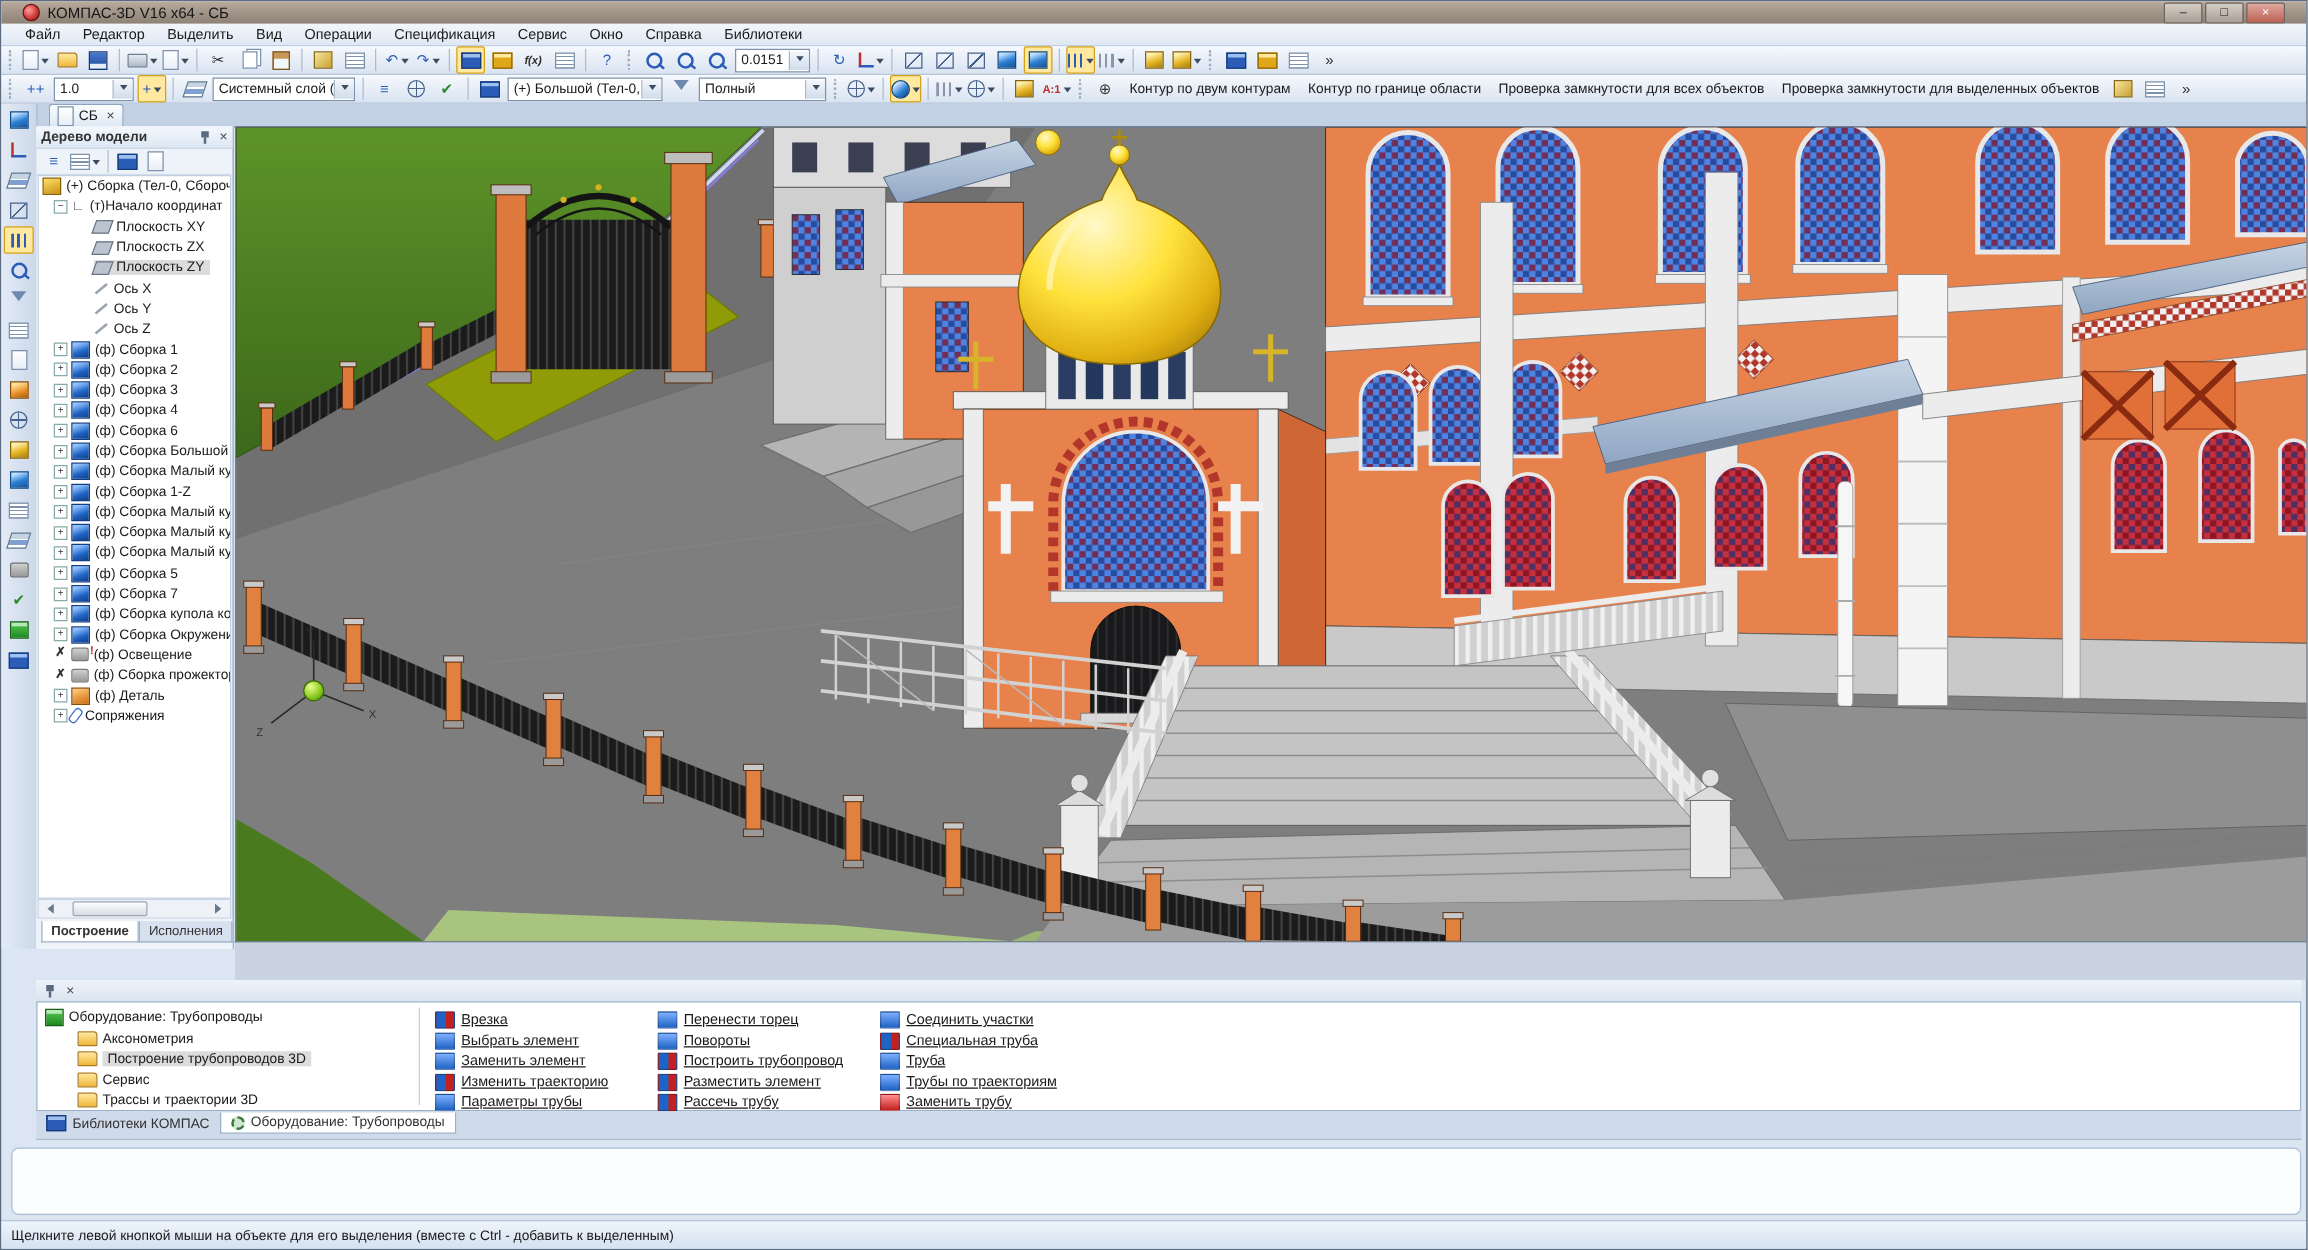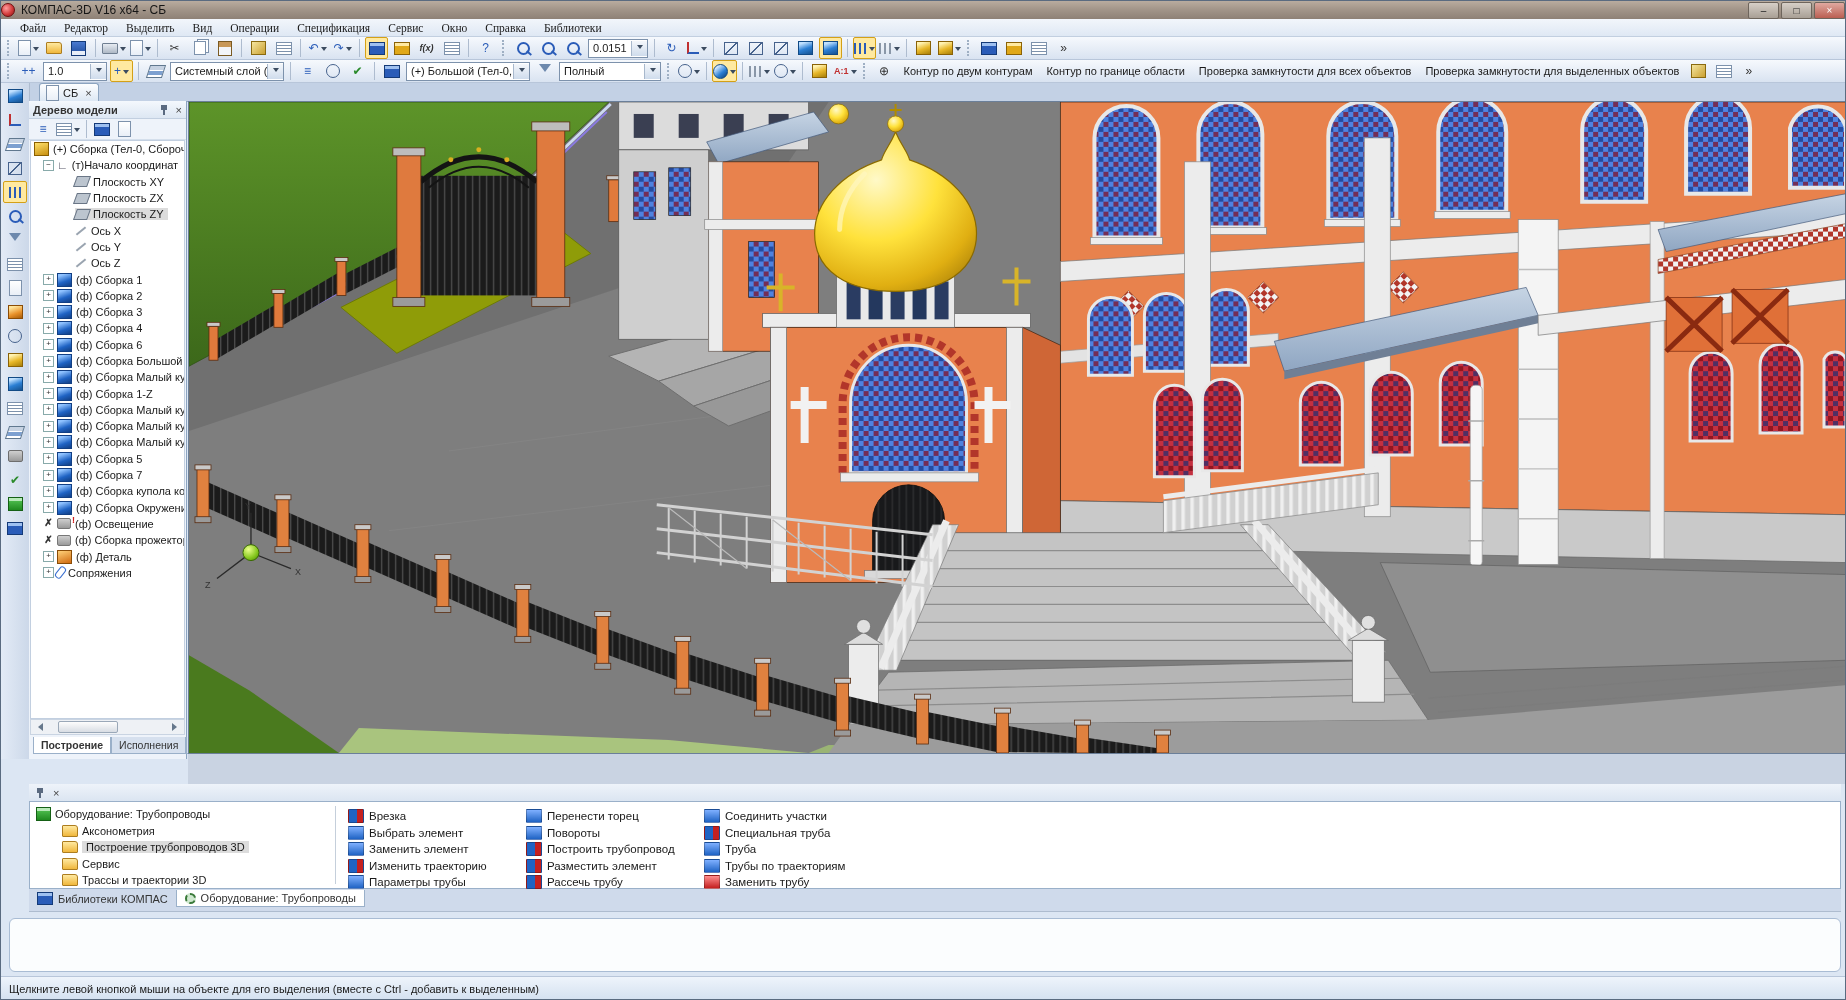--- a/index.html
+++ b/index.html
@@ -3,32 +3,32 @@
 <meta charset="utf-8">
 <style>
   html,body{margin:0;padding:0;background:#9aa6b4;}
   #app{position:relative;width:1846px;height:1000px;background:#dce6f3;
        font-family:"Liberation Sans",sans-serif;font-size:11px;color:#1a1a1a;
        overflow:hidden;border:1px solid #5a6b80;box-sizing:border-box;}
   .abs{position:absolute;}
 
   
   #titlebar{left:0;top:0;width:100%;height:18px;
-    background:linear-gradient(#b9ac9f,#a3968a 45%,#8e8176);display:flex;align-items:center;padding:0 0;box-sizing:border-box;}
+    background:linear-gradient(#b9ac9f,#a3968a 45%,#8e8176);display:flex;align-items:center;padding:0 17px;box-sizing:border-box;}
   #appicon{width:12px;height:12px;border-radius:50%;
     background:radial-gradient(circle at 35% 35%,#ff9d9d,#d23c3c 55%,#8c1616);border:1px solid #6e1010;}
   #titletext{margin-left:6px;font-size:12px;color:#161616;}
   .winbtn{width:29px;height:15px;margin-left:2px;display:flex;align-items:center;justify-content:center;
     background:linear-gradient(#d6cfc7,#a89f95);border:1px solid #6e655c;border-radius:2px;font-size:10px;color:#222;}
   .winbtn.close{background:linear-gradient(#e0a9a0,#bb5f52);color:#fff;}
   #wincontrols{margin-left:auto;display:flex;}
 
   
   #menubar{left:0;top:18px;width:100%;height:18px;background:linear-gradient(#f2f6fb,#dfe8f4);
-    border-bottom:1px solid #c2cfe0;display:flex;align-items:center;padding-left:10px;box-sizing:border-box;font-family:Liberation Serif, serif;}
+    border-bottom:1px solid #c2cfe0;display:flex;align-items:center;padding-left:10px;box-sizing:border-box;}
   .menuitem{padding:1px 9px;font-size:11.5px;}
   .grip{width:3px;height:16px;border-left:2px dotted #9fb0c4;margin:0 4px;}
 
   
   .toolbar{left:0;width:100%;height:23px;background:linear-gradient(#f6f9fd,#d9e3f1);
     border-bottom:1px solid #b8c6da;display:flex;align-items:center;padding-left:2px;box-sizing:border-box;}
   #toolbar1{top:36px;} #toolbar2{top:59px;}
   .sep{width:1px;height:18px;background:#aebccf;margin:0 4px;}
   .ti{height:20px;min-width:21px;display:flex;align-items:center;justify-content:center;margin:0 1px;border:1px solid transparent;border-radius:2px;}
   .ti.framed{background:#ffe9a0;border:1px solid #d4a017;}
@@ -126,21 +126,21 @@
 
   
   #libhdr{left:28px;top:783px;width:1812px;height:17px;display:flex;align-items:center;padding:0 6px;box-sizing:border-box;
     background:linear-gradient(#eef3fa,#dbe5f1);}
   #libhdr .t{flex:1;color:#444;}
   #libbox{left:28px;top:800px;width:1812px;height:88px;background:#fff;border:1px solid #9ab0c9;box-sizing:border-box;display:flex;}
   #libtree{width:305px;padding:4px 0 0 6px;box-sizing:border-box;}
   .lrow{height:16.5px;display:flex;align-items:center;white-space:nowrap;}
   #libdivider{width:1px;background:#c5cfdb;margin:4px 0;}
   #libcmds{display:flex;padding:6px 0 0 12px;}
-  .cmdcol{width:178px;}
+  .cmdcol{width:178px;text-decoration:underline;}
   .cmd{height:16.5px;display:flex;align-items:center;white-space:nowrap;font-size:11.5px;}
   #libtabs{left:28px;top:888px;width:1812px;height:22px;display:flex;align-items:flex-start;background:#cfdaeb;border-bottom:1px solid #aebccf;}
   .btab{display:flex;align-items:center;font-size:11px;padding:2px 8px;margin-top:1px;color:#333;}
   .btab .mi{margin-right:5px;}
   .btab.on{background:#fff;border:1px solid #9ab0c9;border-top:none;}
 
   
   #propbar{left:8px;top:917px;width:1830px;height:52px;background:#fbfdfe;border:1px solid #a9bcd4;border-radius:6px;}
   #statusbar{left:0;top:975px;width:100%;height:25px;background:linear-gradient(#eef4fb,#d3e0f0);
     border-top:1px solid #b8c6da;display:flex;align-items:center;padding-left:8px;box-sizing:border-box;font-size:11px;}

